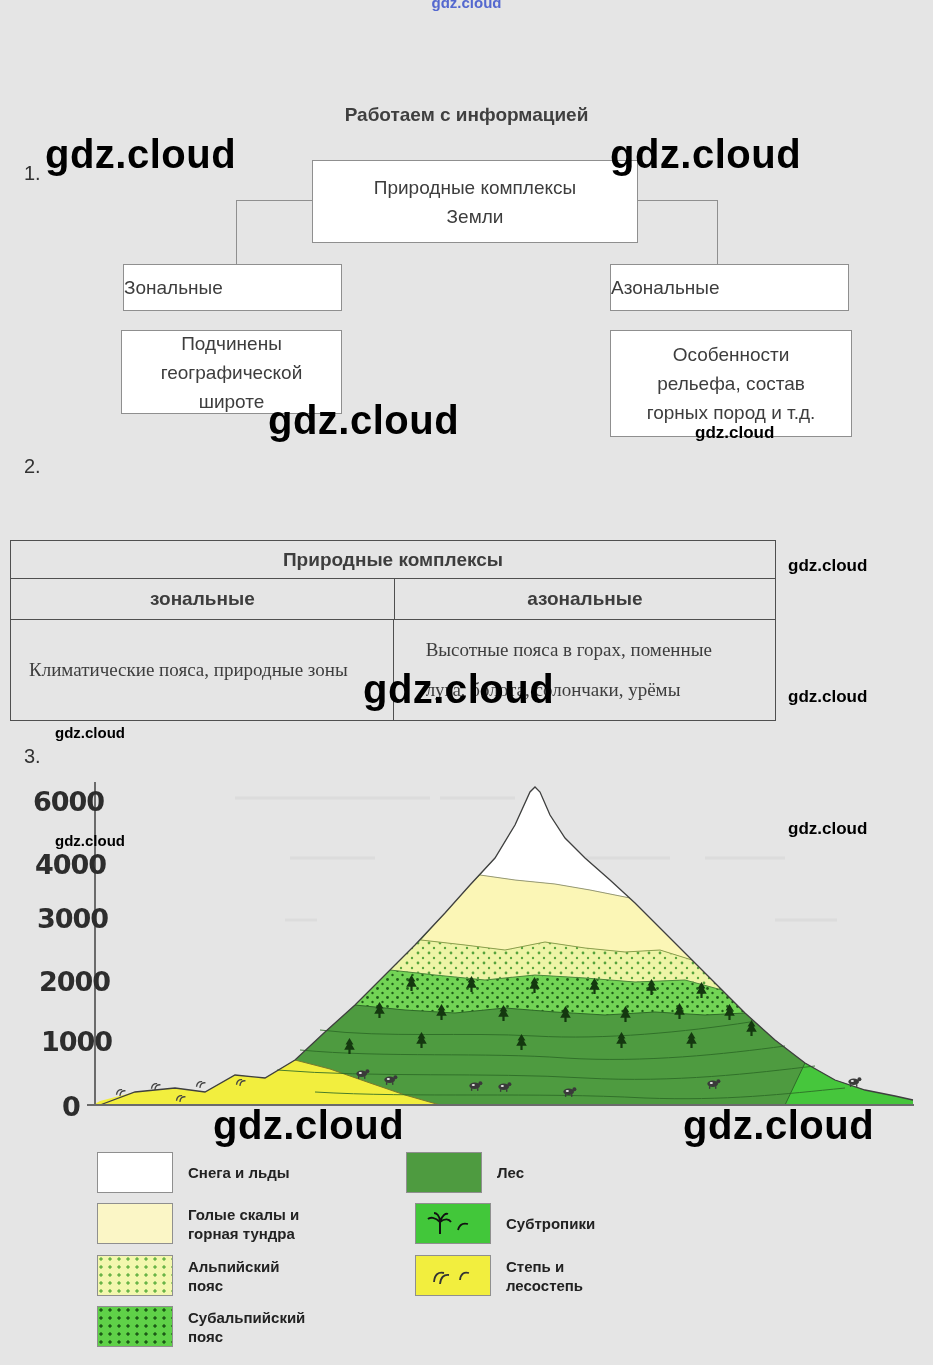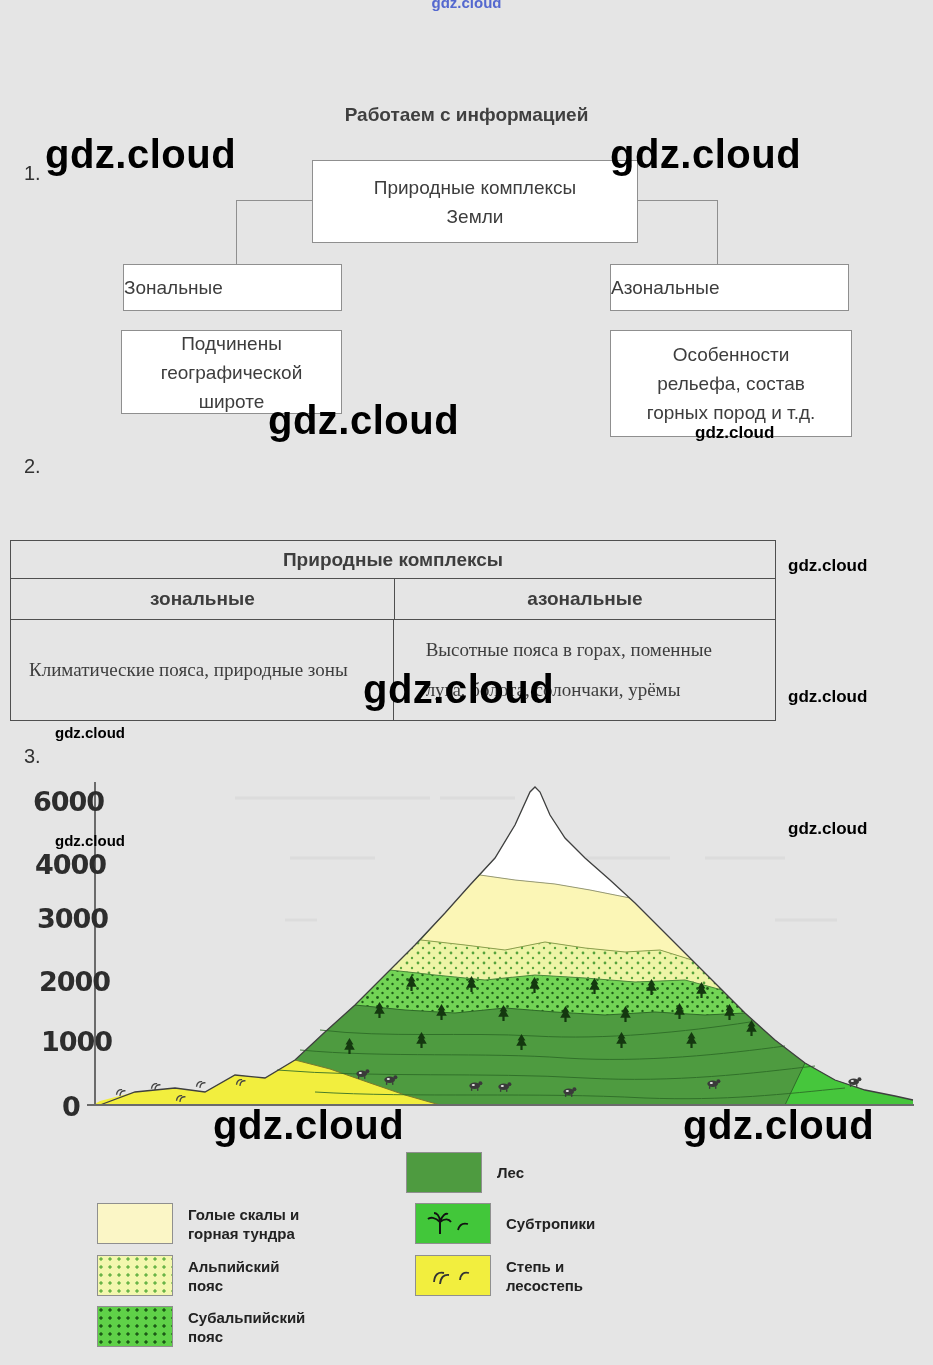--- a/index.html
+++ b/index.html
@@ -222,20 +222,24 @@
     </g>
 
     <path d="M15,335 L50,322 L90,318 L120,322 L150,305 L180,308 L210,290 L240,262 L270,235 L300,205 L330,175 L360,143 L385,115 L410,88 L430,55 L445,22 L450,17 L455,22 L465,45 L480,68 L500,88 L525,110 L550,133 L575,158 L600,183 L630,213 L660,243 L690,270 L720,293 L750,310 L780,320 L810,326 L828,330" fill="none" stroke="#3f3f3f" stroke-width="1.3"></path>
 
     <g stroke="#6b6b6b" stroke-width="2">
       <line x1="10" y1="12" x2="10" y2="335"></line>
       <line x1="2" y1="335" x2="829" y2="335"></line>
     </g>
   </svg>
 
+  <div class="leg" style="left:97px;top:1152px">
+    <div class="swatch" style="background:#ffffff"></div>
+    <div class="leg-label" style="width:160px">Снега и льды</div>
+  </div>
   <div class="leg" style="left:97px;top:1203px">
     <div class="swatch" style="background:#fbf6c6"></div>
     <div class="leg-label" style="width:140px">Голые скалы и горная тундра</div>
   </div>
   <div class="leg" style="left:97px;top:1255px">
     <div class="swatch sw-dots-alpine"></div>
     <div class="leg-label" style="width:100px">Альпийский пояс</div>
   </div>
   <div class="leg" style="left:97px;top:1306px">
     <div class="swatch sw-dots-subalp"></div>

